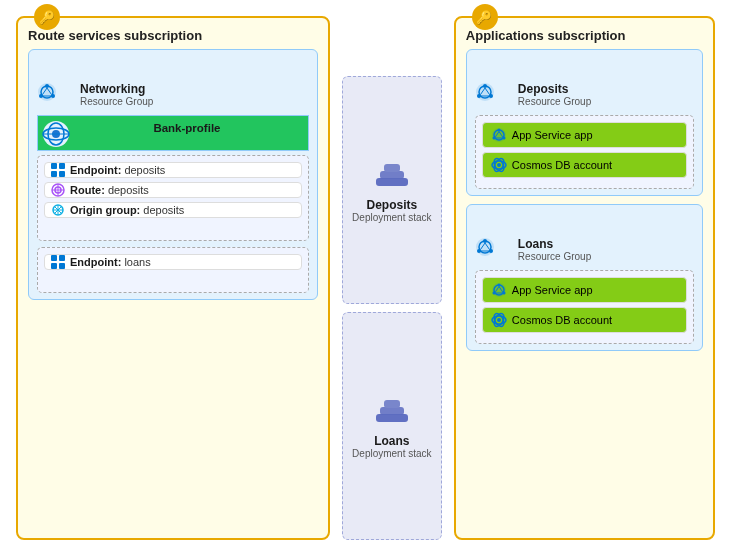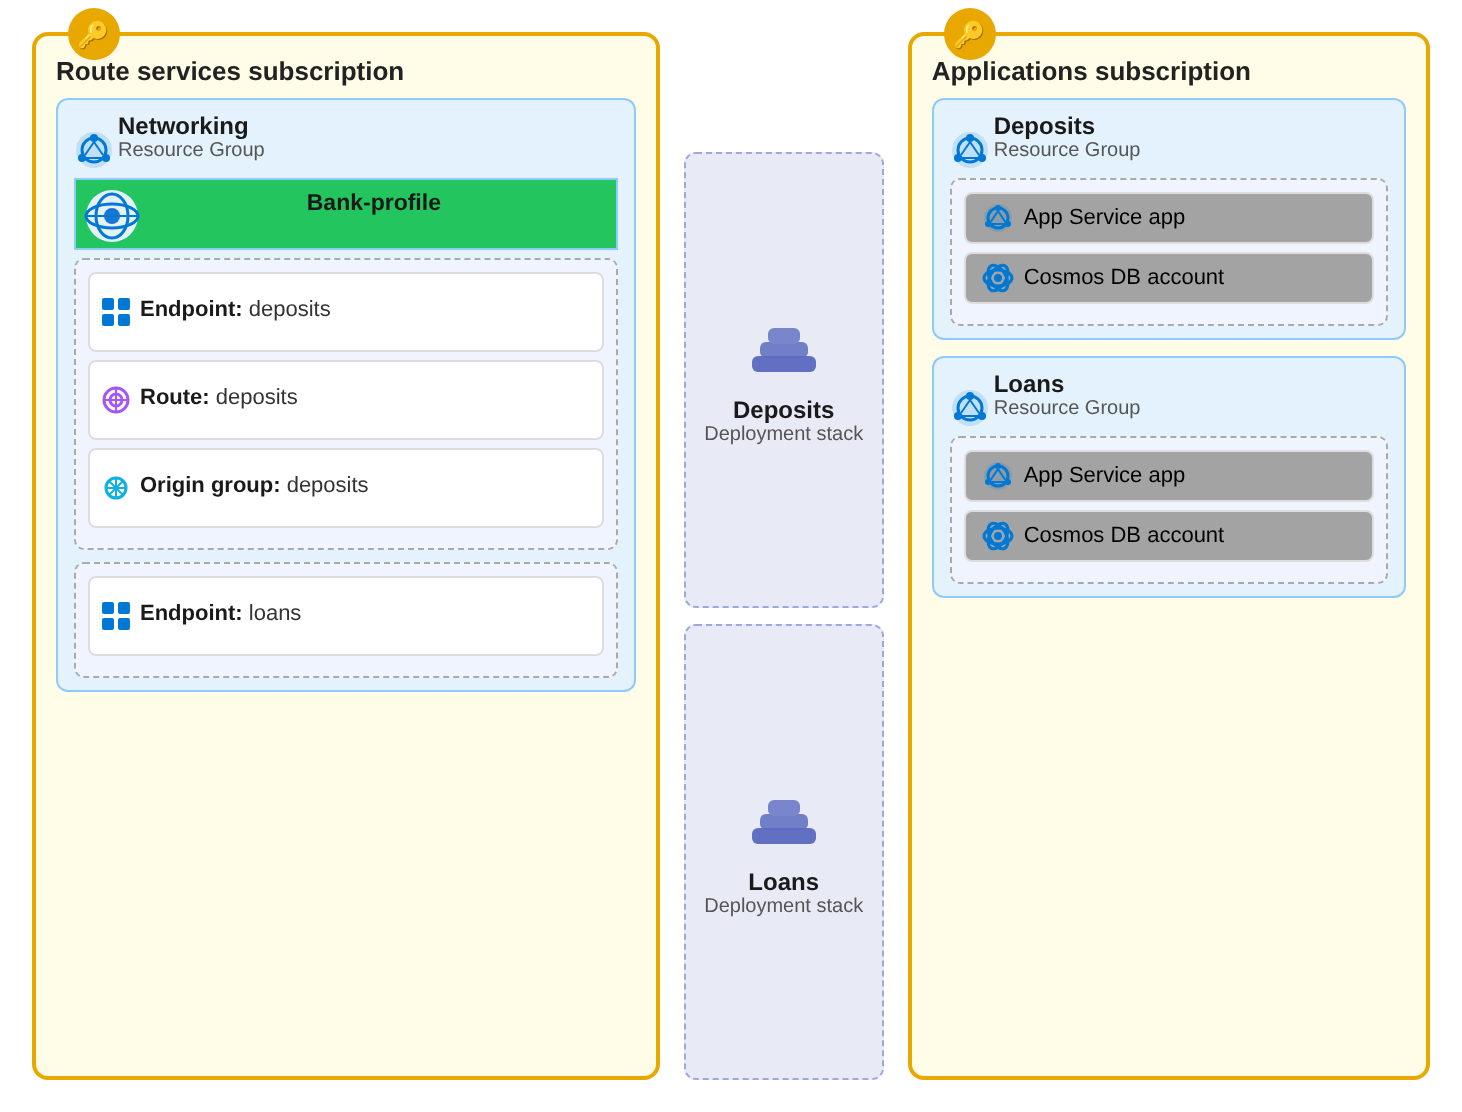--- a/index.html
+++ b/index.html
@@ -82,30 +82,31 @@
     }
 
     .front-door-subtitle {
       font-size: 10px;
       color: #555;
     }
 
     
     .item-row {
       display: flex;
+      align-items: center;
       gap: 5px;
-      padding: 12px 6px;
+      padding: 0 6px;
       background: #fff;
       border: 1px solid #ddd;
       border-radius: 4px;
       margin-bottom: 4px;
       font-size: 11px;
     }
 
-    .item-row:last-child { margin-bottom: 4px; }
+    .item-row:last-child { margin-bottom: 16px; }
 
     .item-label {
       color: #333;
     }
 
     .item-label b { color: #1a1a1a; }
 
     .deployment-stack-title {
       font-weight: 700;
       font-size: 12px;
@@ -118,21 +119,21 @@
       color: #555;
       text-align: left;
     }
 
     
     .resource-item-row {
       display: flex;
       align-items: center;
       gap: 5px;
       padding: 4px 8px;
-      background: #a3a3a3;
+      background: #84cc16;
       border: 1px solid #ddd;
       border-radius: 4px;
       margin-bottom: 4px;
       font-size: 11px;
     }
 
     .stack-section {
       background: #e8eaf6;
       border: 1.5px dashed #9fa8da;
       border-radius: 6px;
@@ -189,23 +190,24 @@
     .loans-rg {
       background: #e3f2fd;
       border: 1.5px solid #90caf9;
       border-radius: 6px;
       padding: 6px 8px;
       margin-top: 8px;
     }
 
     .rg-icon-row {
       display: flex;
-      align-items: flex-end;
-      gap: 2px;
+      align-items: flex-start;
+      gap: 23px;
       margin-bottom: 2px;
+      margin-top: 26px;
     }
 
     
     .endpoint-section {
       border: 1.5px dashed #aaa;
       border-radius: 5px;
       background: #f0f4ff;
       padding: 6px;
       margin-top: 4px;
     }

